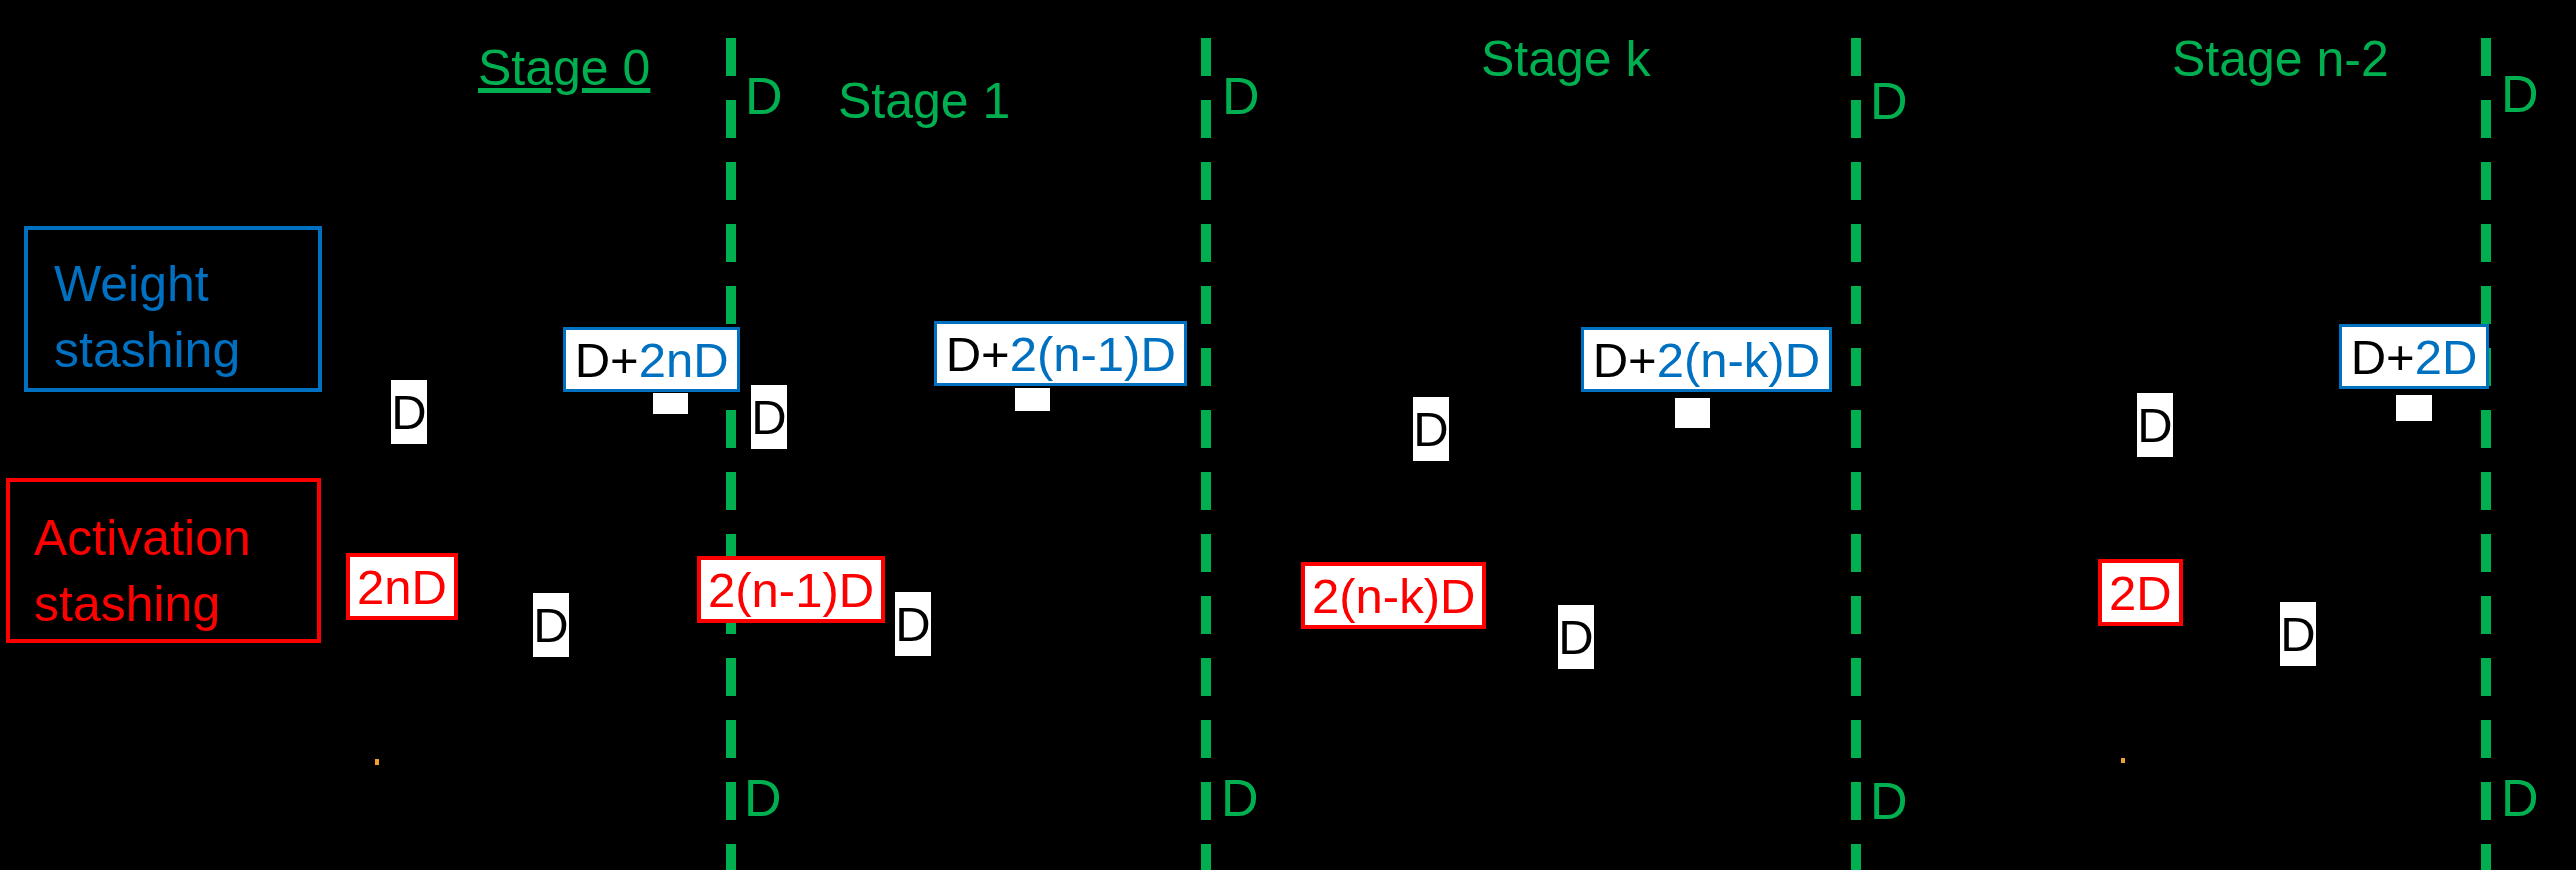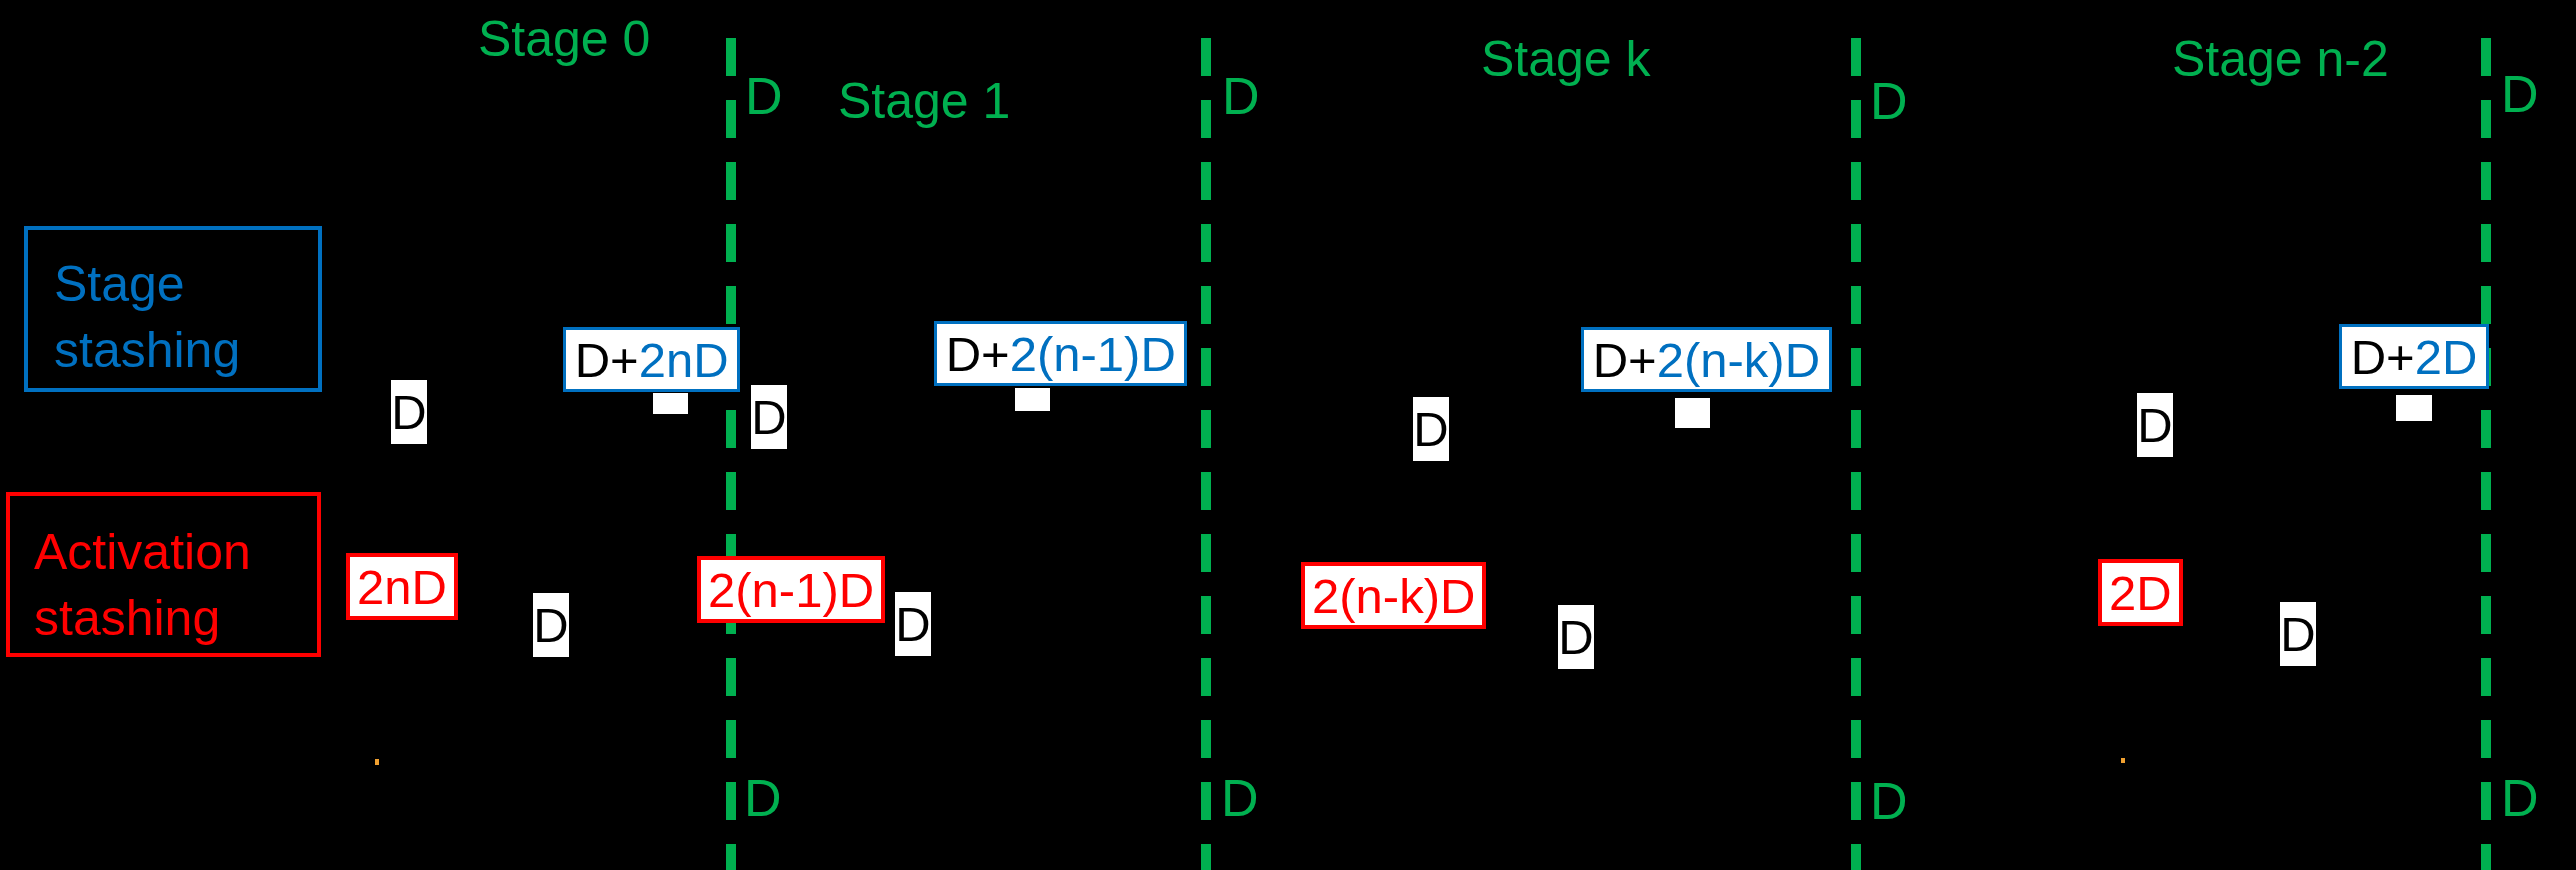--- a/index.html
+++ b/index.html
@@ -76,60 +76,60 @@
   .legend-box .line{display:block;white-space:nowrap;}
   #legend-weight{
     left:24px;top:226px;width:298px;height:166px;
     border:4.3px solid #0070C0;
     color:#0070C0;
     font-size:50px;line-height:66px;
     padding:21px 0 0 26px;
     box-sizing:border-box;
   }
   #legend-activation{
-    left:6px;top:492px;width:315px;height:165px;
+    left:6px;top:478px;width:315px;height:165px;
     border:4.3px solid #FF0000;
     color:#FF0000;
     font-size:50px;line-height:66px;
     padding:22.5px 0 0 24px;
     box-sizing:border-box;
   }
   .artifact-dot{
     position:absolute;
     background:#F0A030;
     z-index:2;
   }
 </style>
 </head>
 <body>
 
 <div id="diagram">
 
-  <div class="stage-title" style="left:478px;top:10px;">Stage 0</div>
+  <div class="stage-title" style="left:478px;top:39px;text-decoration:underline;">Stage 0</div>
   <div class="stage-title" style="left:838px;top:26px;margin-top:46px;">Stage 1</div>
   <div class="stage-title" style="left:1481px;top:29.5px;">Stage k</div>
   <div class="stage-title" style="left:2172px;top:29.5px;">Stage n-2</div>
 
   <div class="boundary-line" style="left:726px;"></div>
   <div class="boundary-line" style="left:1201px;"></div>
   <div class="boundary-line" style="left:1851px;"></div>
   <div class="boundary-line" style="left:2481px;"></div>
 
   <div class="green-d" style="left:745px;top:66px;">D</div>
   <div class="green-d" style="left:1222px;top:66px;">D</div>
   <div class="green-d" style="left:1870px;top:71px;">D</div>
   <div class="green-d" style="left:2501px;top:64px;">D</div>
 
   <div class="green-d" style="left:744px;top:768px;">D</div>
   <div class="green-d" style="left:1221px;top:768px;">D</div>
   <div class="green-d" style="left:1870px;top:771px;">D</div>
   <div class="green-d" style="left:2501px;top:768px;">D</div>
 
   <div class="legend-box" id="legend-weight">
-    <span class="line">Stage</span>
+    <span class="line">Weight</span>
     <span class="line">stashing</span>
   </div>
   <div class="legend-box" id="legend-activation">
     <span class="line">Activation</span>
     <span class="line">stashing</span>
   </div>
 
   <div class="white-d" style="left:391px;top:380px;">D</div>
   <div class="white-d" style="left:751px;top:385px;">D</div>
   <div class="white-d" style="left:1413px;top:397px;">D</div>

